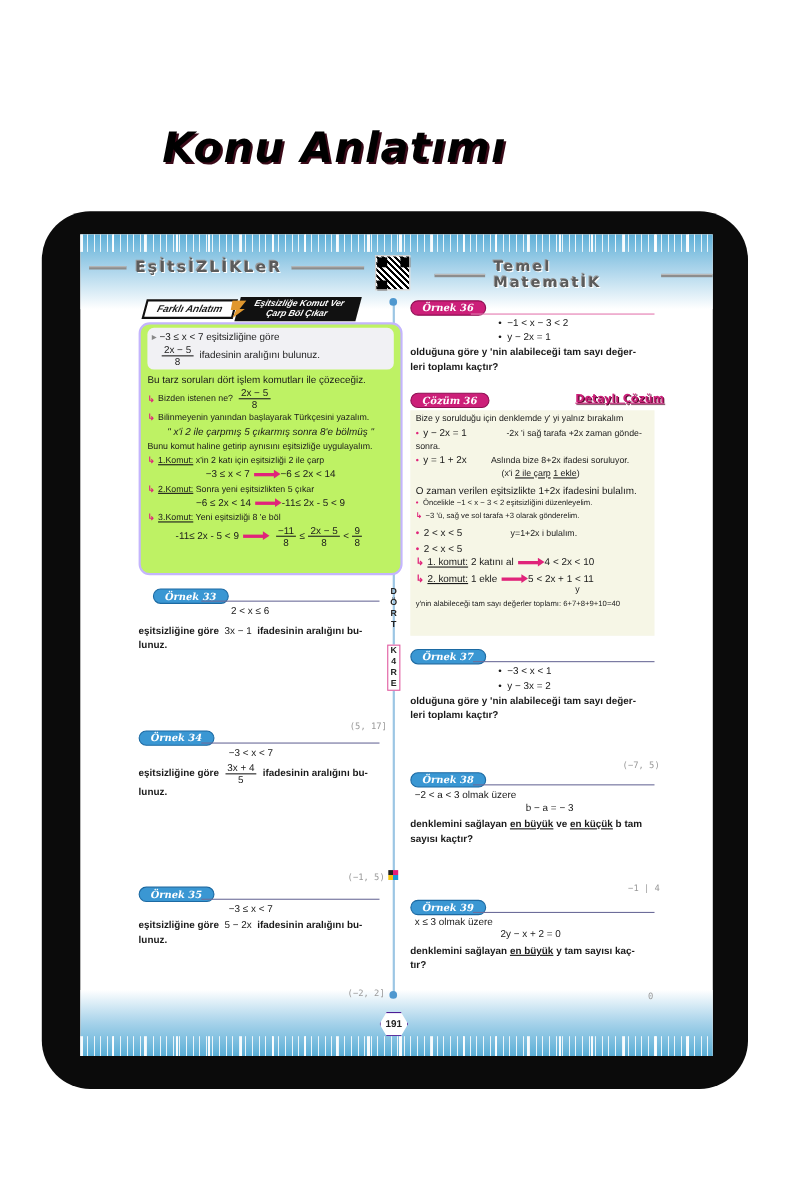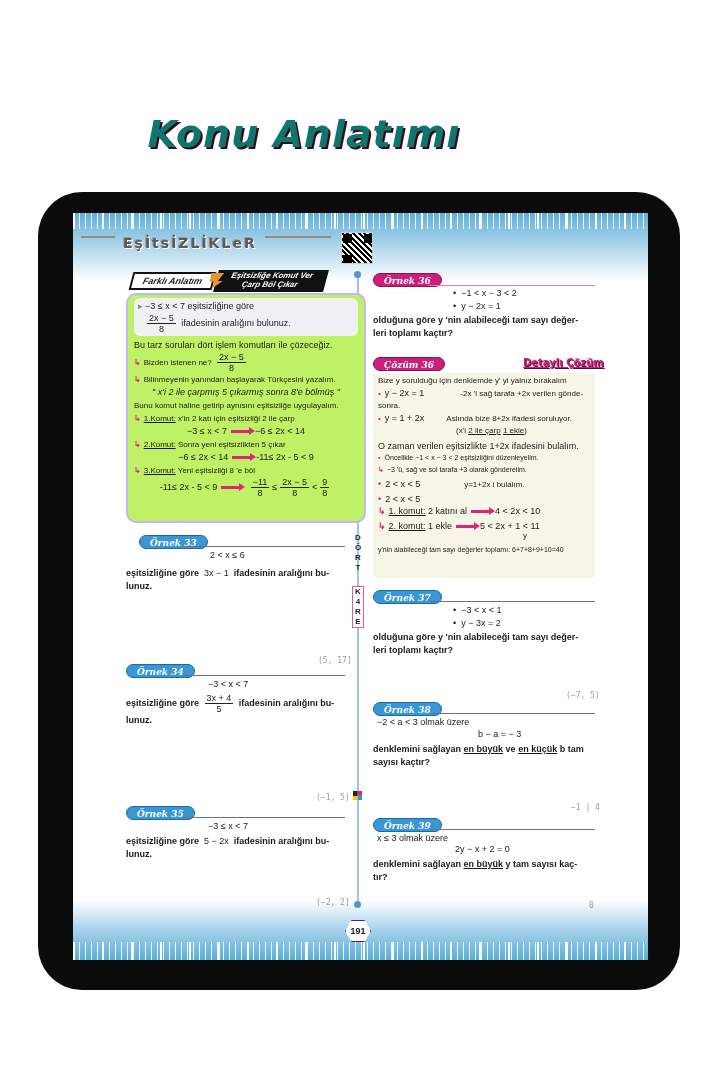--- a/index.html
+++ b/index.html
@@ -2,21 +2,21 @@
 <html><head>
 <meta charset="utf-8">
 <style>
   * { box-sizing: border-box; margin: 0; padding: 0; }
   html, body { width: 720px; height: 1080px; background: #ffffff; overflow: hidden; }
   body { position: relative; font-family: "Liberation Sans", sans-serif; color: #1a1a1a; }
 
   .headline {
     position: absolute; left: 0; top: 112px; width: 608px; text-align: center;
     font-family: "DejaVu Sans", sans-serif; font-weight: bold; font-size: 38px;
-    color: #0f766e; letter-spacing: 1px; font-style: italic;
+    color: #000000; letter-spacing: 1px; font-style: italic;
     text-shadow: 2px 2px 0 #3a0a18;
   }
 
   .frame {
     position: absolute; left: 38px; top: 192px; width: 642px; height: 798px;
     background: #0b0b0b; border-radius: 44px;
   }
   .page {
     position: absolute; left: 73px; top: 213px; width: 575px; height: 747px;
     background: #ffffff; overflow: hidden;
@@ -30,21 +30,21 @@
     background: linear-gradient(to top, #5aaed6 0%, #a6d2ea 50%, #ffffff 100%);
   }
   .ticks { position: absolute; left: 0; width: 100%; height: 22px;
     background-image: repeating-linear-gradient(to right, rgba(255,255,255,.85) 0 1px, transparent 1px 6px),
                       repeating-linear-gradient(to right, rgba(255,255,255,.95) 0 2px, transparent 2px 29px);
   }
   .ticks.top { top: 0; height: 16px; }
   .ticks.bottom { bottom: 0; height: 18px; }
 
   .section-title {
-    position: absolute; top: 22px; display: flex; gap: 8px;
+    position: absolute; top: 22px; display: flex; align-items: center; gap: 8px;
     font-family: "DejaVu Sans", sans-serif; font-weight: bold; letter-spacing: 2px;
     color: #5b5b5b; text-shadow: 1px 1px 0 #fff, -1px -1px 0 #9a9a9a;
   }
   .section-title .rule { height: 3px; background: #8d8d8d; border-top: 1px solid #bbb; }
   .st-left { left: 8px; font-size: 14px; }
   .st-right { left: 322px; font-size: 13px; }
 
   .qr {
     position: absolute; left: 268px; top: 19px; width: 32px; height: 32px; background: #fff;
     background-image:
@@ -126,20 +126,25 @@
   <div class="ruler-bottom">
       <div class="ticks bottom"></div>
     </div>
 
   <div class="section-title st-left">
     <span class="rule" style="width:34px"></span>
     <span>EşİtsİZLİKLeR</span>
     <span class="rule" style="width:66px"></span>
   </div>
   <div class="qr"></div>
+  <div class="section-title st-right">
+    <span class="rule" style="width:50px"></span>
+    <span>Temel MatematİK</span>
+    <span class="rule" style="width:52px"></span>
+  </div>
 
   <div class="spine"></div>
   <div class="spine-dot" style="top:58px"></div>
   <div class="cmyk" style="top:152px"></div>
   <div class="spine-word" style="top:320px">
     <div>D</div>
     <div>Ö</div>
     <div>R</div>
     <div>T</div>
   </div>
@@ -223,21 +228,21 @@
   </div>
   <div class="ex-text b" style="left:300px;top:101px;width:225px">
     <div>olduğuna göre y 'nin alabileceği tam sayı değer-</div>
     <div>leri toplamı kaçtır?</div>
   </div>
 
   <div class="ex-label pink" style="left:300px;top:144px">Çözüm 36</div>
   <div class="detay">Detaylı Çözüm</div>
   <div class="sol-box">
     <div>Bize y sorulduğu için denklemde y' yi yalnız bırakalım</div>
-    <div><span class="dot-pink">•</span><span style="font-size:9px">y − 2x = 1</span><span style="margin-left:36px">-2x 'i sağ tarafa +2x verilen gönde-</span></div>
+    <div><span class="dot-pink">•</span><span style="font-size:9px">y − 2x = 1</span><span style="margin-left:36px">-2x 'i sağ tarafa +2x zaman gönde-</span></div>
     <div>sonra.</div>
     <div><span class="dot-pink">•</span><span style="font-size:9px">y = 1 + 2x</span><span style="margin-left:22px">Aslında bize 8+2x ifadesi soruluyor.</span></div>
     <div style="padding-left:78px"><span>(x'i</span> <span class="u">2 ile çarp</span> <span class="u">1 ekle</span><span>)</span></div>
     <div style="font-size:9px;margin-top:3px">O zaman verilen eşitsizlikte 1+2x ifadesini bulalım.</div>
     <div style="font-size:7px"><span class="dot-pink">•</span><span>Öncelikle  −1 &lt; x − 3 &lt; 2  eşitsizliğini düzenleyelim.</span></div>
     <div style="font-size:7px"><span class="arrow-hook">↳</span><span>−3 'ü, sağ ve sol tarafa +3 olarak gönderelim.</span></div>
     <div style="font-size:9px;margin-top:2px"><span class="dot-pink">•</span><span>2 &lt; x &lt; 5</span><span style="margin-left:44px;font-size:8px">y=1+2x i bulalım.</span></div>
     <div style="font-size:9px;margin-top:2px"><span class="dot-pink">•</span><span>2 &lt; x &lt; 5</span></div>
     <div style="font-size:9px"><span class="arrow-hook">↳</span><span class="u">1. komut:</span> <span>2 katını al</span><span class="arrow-pink"></span><span>4 &lt; 2x &lt; 10</span></div>
     <div style="font-size:9px;margin-top:3px"><span class="arrow-hook">↳</span><span class="u">2. komut:</span> <span>1 ekle</span><span class="arrow-pink"></span><span>5 &lt; 2x + 1 &lt; 11</span></div>

